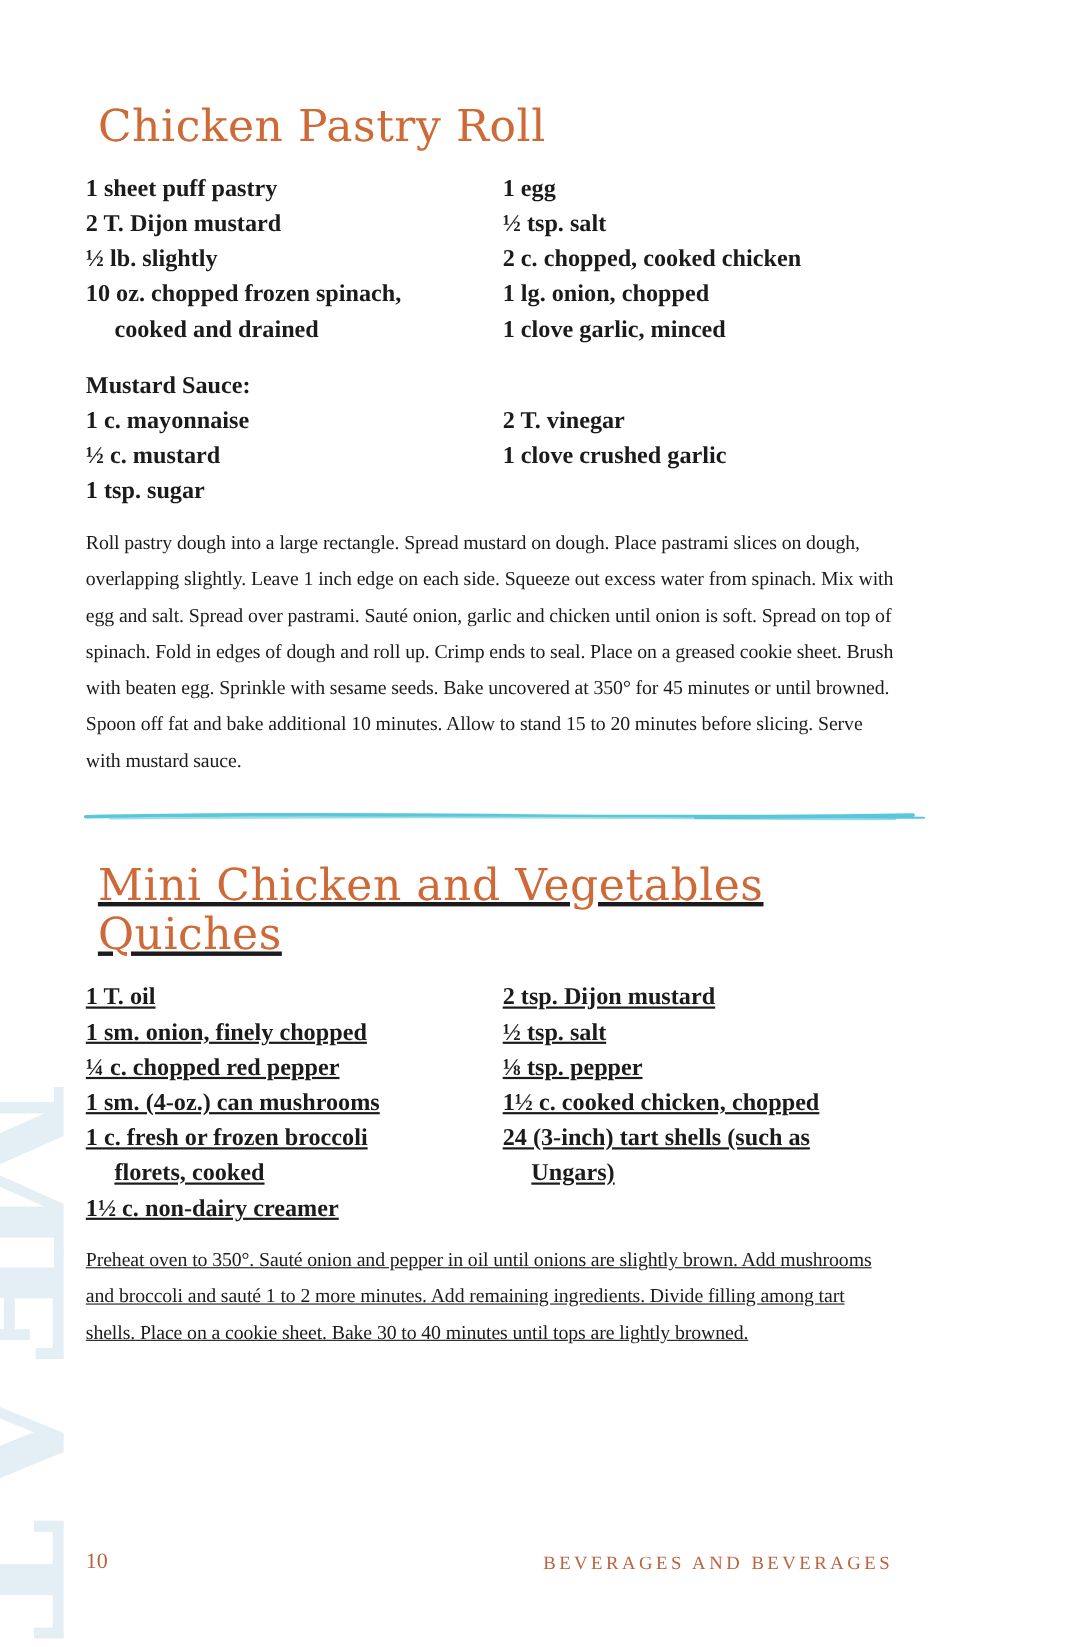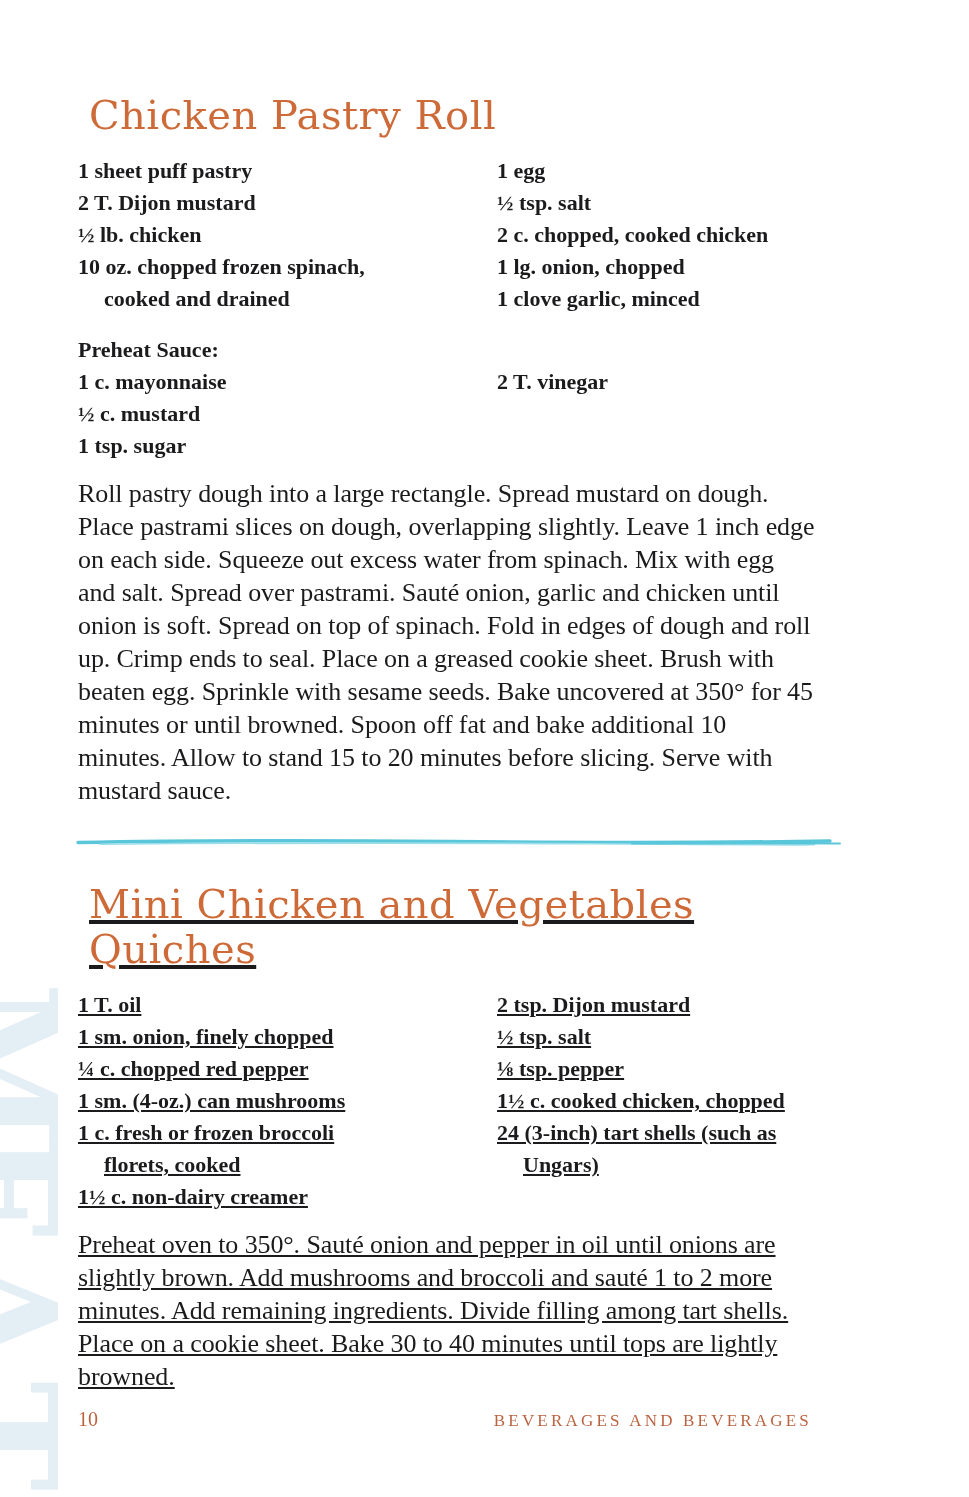--- a/index.html
+++ b/index.html
@@ -18,41 +18,41 @@
   }
   .recipe-title{
     margin:11px;
     font-family:"DejaVu Serif", serif;
     font-weight:500;
     font-size:40px;
     line-height:45px;
     letter-spacing:0.5px;
     color:var(--heading,#cd6a38);
   }
-  .cols{display:flex;margin-top:17px;gap:40px;}
+  .cols{display:flex;margin-top:17px;}
   .col-left{width:379px;flex:none;}
   .col-right{flex:1;}
   .ing-line{
     font-weight:700;
     font-size:22px;
     line-height:32px;
     white-space:nowrap;
   }
   .ing-line.indent{padding-left:26px;}
   .sauce-title{
     margin:19px 0 0 0;
     font-size:22px;
     line-height:32px;
     font-weight:700;
   }
   .sauce-cols{margin-top:0;}
   .instructions{
     margin:15px 0 0 0;
     width:738px;
-    font-size:26px;
+    font-size:18px;
     line-height:33px;
     letter-spacing:-0.1px;
   }
   .divider-wrap{
     margin:27px 0 0 -6px;
     height:12px;
     width:780px;
   }
   .recipe2{margin-top:36px;text-decoration:underline;}
   .footer{
@@ -107,43 +107,44 @@
 
   <div class="content">
 
     <section>
       <h1 class="recipe-title">Chicken Pastry Roll</h1>
 
       <div class="cols">
         <div class="col-left">
             <div class="ing-line">1 sheet puff pastry</div>
             <div class="ing-line">2 T. Dijon mustard</div>
-            <div class="ing-line">½ lb. chicken</div>
+            <div class="ing-line">½ lb. slightly</div>
             <div class="ing-line">10 oz. chopped frozen spinach,</div>
             <div class="ing-line indent">cooked and drained</div>
           </div>
         <div class="col-right">
             <div class="ing-line">1 egg</div>
             <div class="ing-line">½ tsp. salt</div>
             <div class="ing-line">2 c. chopped, cooked chicken</div>
             <div class="ing-line">1 lg. onion, chopped</div>
             <div class="ing-line">1 clove garlic, minced</div>
           </div>
       </div>
 
-      <h2 class="sauce-title">Preheat Sauce:</h2>
+      <h2 class="sauce-title">Mustard Sauce:</h2>
 
       <div class="cols sauce-cols">
         <div class="col-left">
             <div class="ing-line">1 c. mayonnaise</div>
             <div class="ing-line">½ c. mustard</div>
             <div class="ing-line">1 tsp. sugar</div>
           </div>
         <div class="col-right">
             <div class="ing-line">2 T. vinegar</div>
+            <div class="ing-line">1 clove crushed garlic</div>
           </div>
       </div>
 
       <p class="instructions">Roll pastry dough into a large rectangle. Spread mustard on dough. Place pastrami slices on dough, overlapping slightly. Leave 1 inch edge on each side. Squeeze out excess water from spinach. Mix with egg and salt. Spread over pastrami. Sauté onion, garlic and chicken until onion is soft. Spread on top of spinach. Fold in edges of dough and roll up. Crimp ends to seal. Place on a greased cookie sheet. Brush with beaten egg. Sprinkle with sesame seeds. Bake uncovered at 350° for 45 minutes or until browned. Spoon off fat and bake additional 10 minutes. Allow to stand 15 to 20 minutes before slicing. Serve with mustard sauce.</p>
     </section>
 
     <div class="divider-wrap">
       <svg width="780" height="12" viewBox="0 0 780 12" aria-hidden="true">
         <path d="M6 6.5 Q 160 3.5 380 5.5 T 758 5" fill="none" stroke="#5ac6da" stroke-width="3.4" stroke-linecap="round"></path>
         <path d="M28 8.2 Q 290 6.2 520 7.8 T 742 8.6" fill="none" stroke="#9adeea" stroke-width="1.6" stroke-linecap="round"></path>

